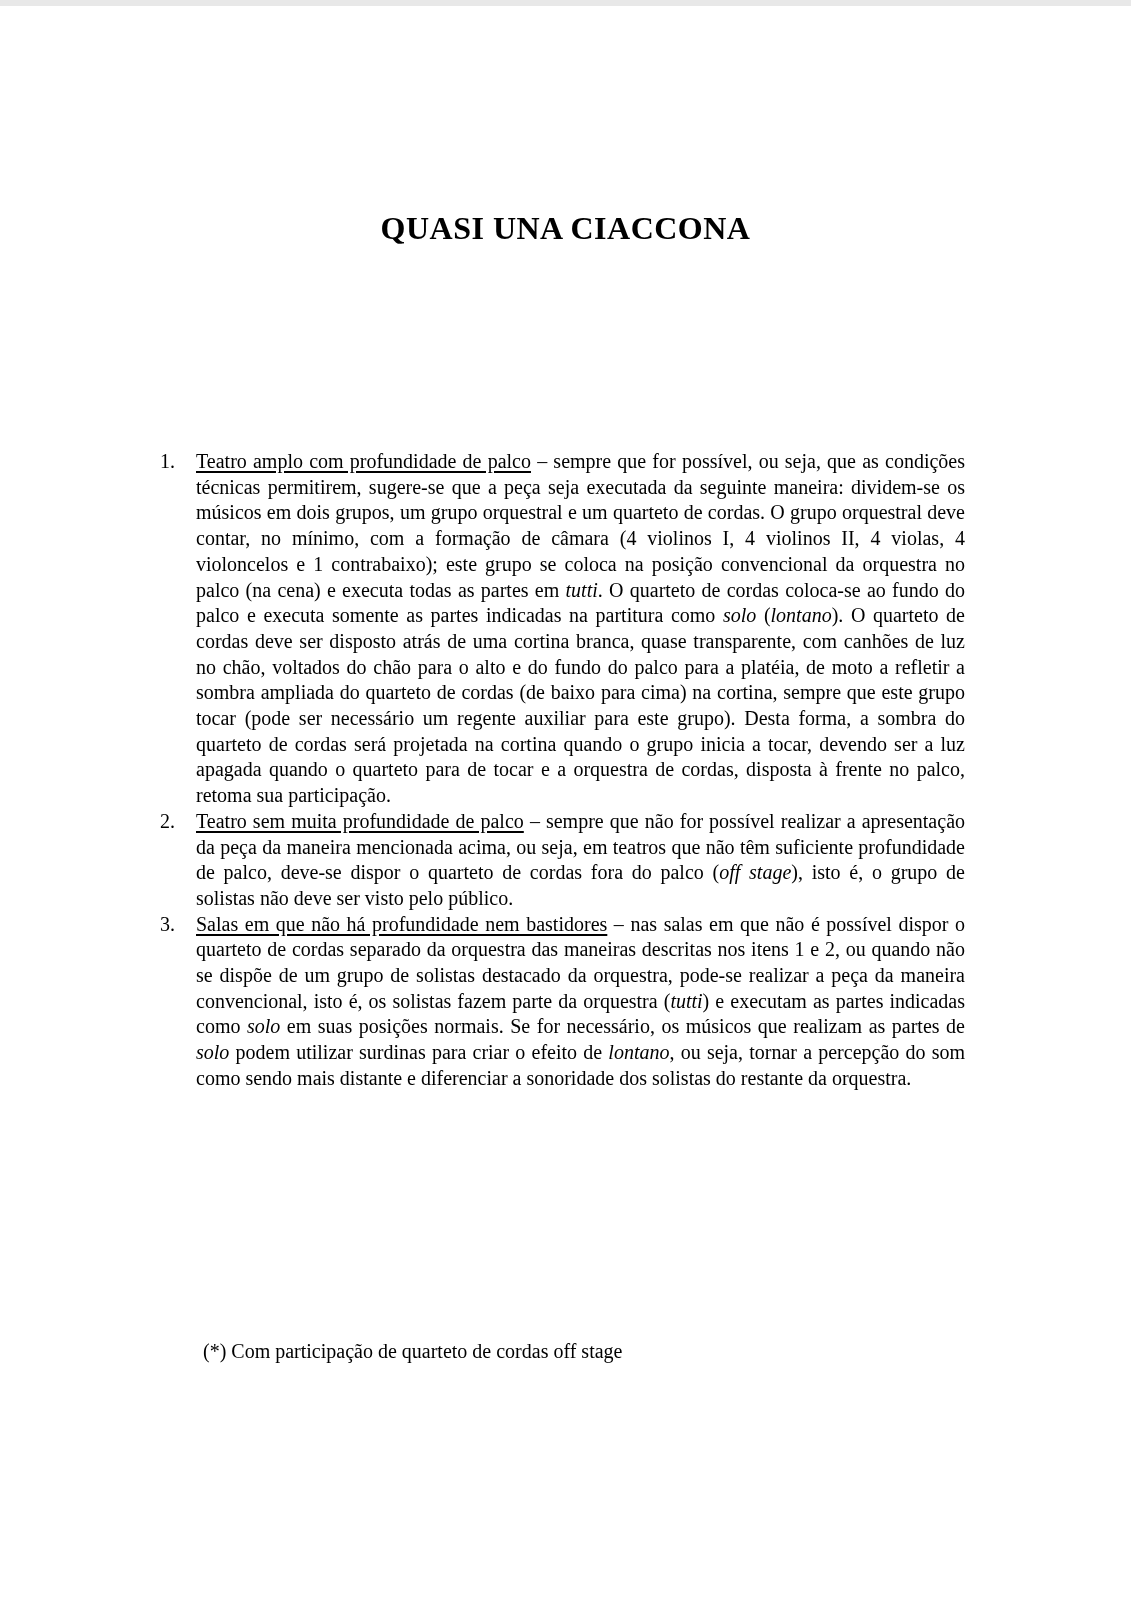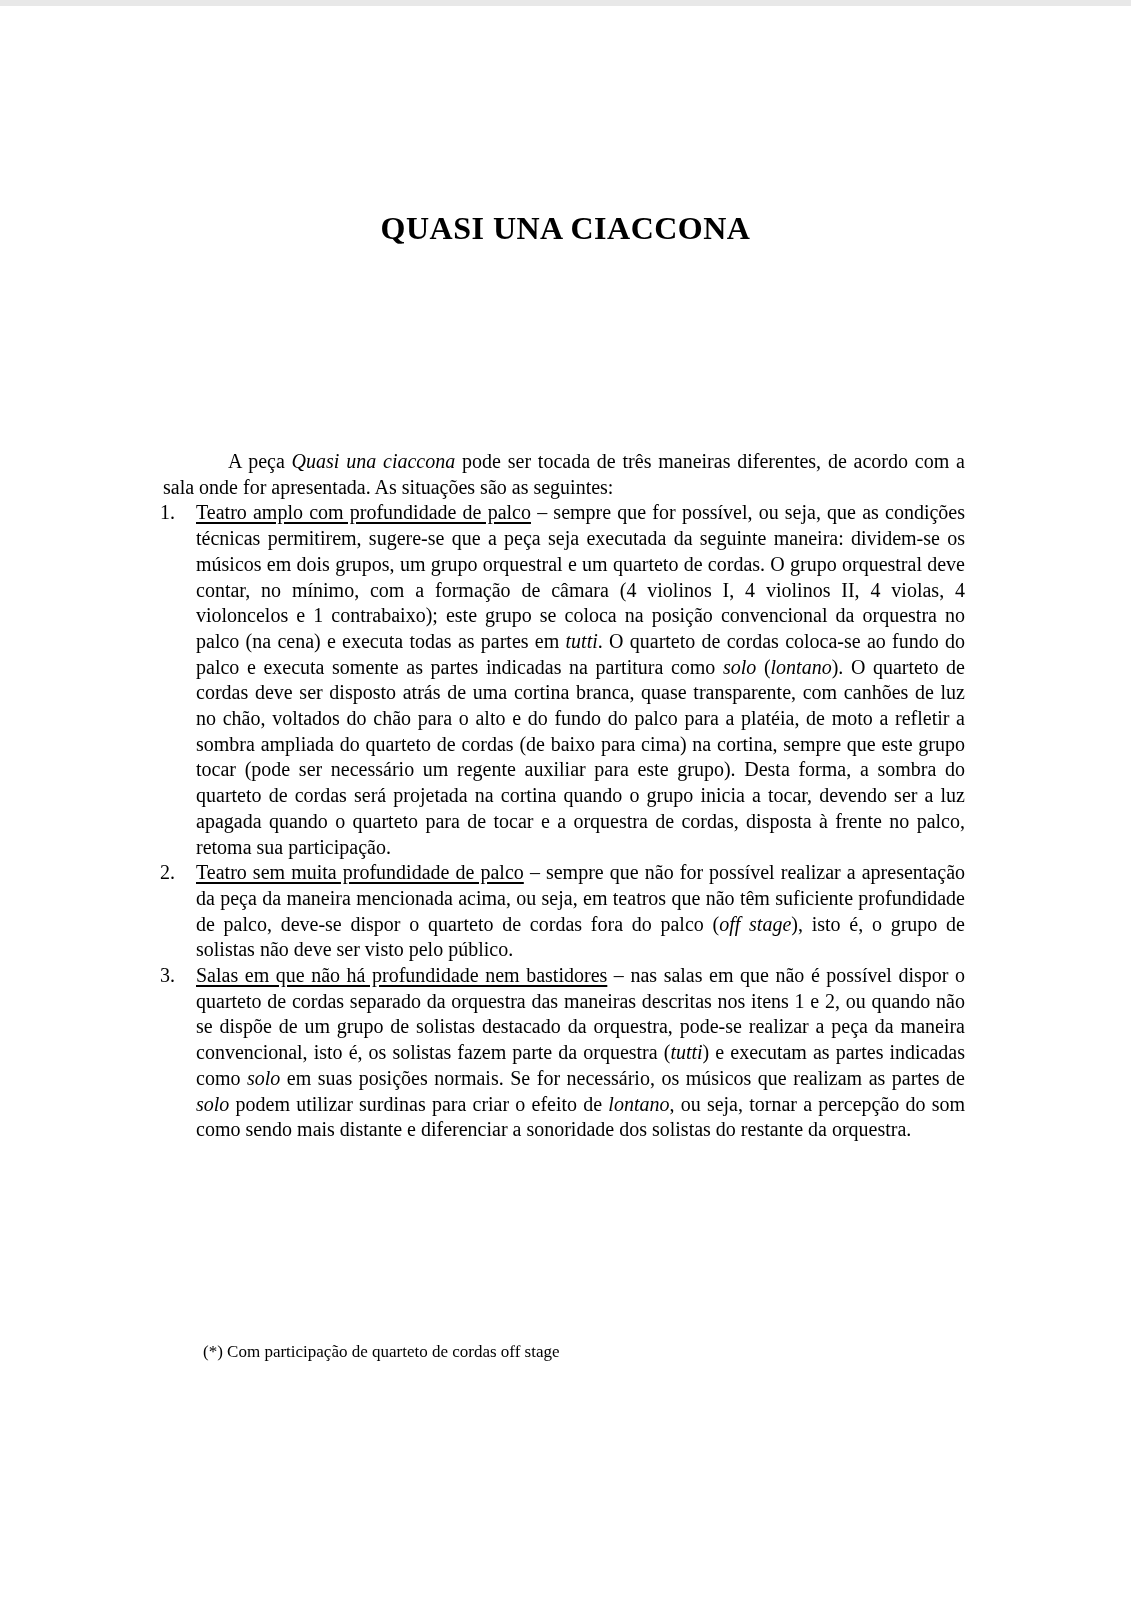--- a/index.html
+++ b/index.html
@@ -66,35 +66,34 @@
     left: -3px;
     top: 0;
   }
   .seg-n { font-style: normal; }
   .seg-i { font-style: italic; }
   .seg-u { text-decoration: underline; text-decoration-thickness: 1.5px; text-underline-offset: 3px; }
   .footnote {
     position: absolute;
     top: 1333px;
     left: 203px;
-    font-size: 17px;
+    font-size: 20px;
     line-height: 25.7px;
   }
 </style>
 </head>
 <body>
 
 <div class="page">
 
   <h1 class="doc-title">QUASI UNA CIACCONA</h1>
 
 
   <div class="body-text">
 
-    <p class="intro"><span class="seg-n">A peça </span><span class="seg-i">Quasi una ciaccona</span><span class="seg-n"> pode ser tocada de três maneiras diferentes, de acordo com a sala onde for apresentada. As situações são as seguintes:</span></p>
 
     <ol class="instructions-list">
       <li>
         <span class="item-number">1.</span>
         <span><span class="seg-u">Teatro amplo com profundidade de palco</span><span class="seg-n"> – sempre que for possível, ou seja, que as condições técnicas permitirem, sugere-se que a peça seja executada da seguinte maneira: dividem-se os músicos em dois grupos, um grupo orquestral e um quarteto de cordas. O grupo orquestral deve contar, no mínimo, com a formação de câmara (4 violinos I, 4 violinos II, 4 violas, 4 violoncelos e 1 contrabaixo); este grupo se coloca na posição convencional da orquestra no palco (na cena) e executa todas as partes em </span><span class="seg-i">tutti</span><span class="seg-n">. O quarteto de cordas coloca-se ao fundo do palco e executa somente as partes indicadas na partitura como </span><span class="seg-i">solo</span><span class="seg-n"> (</span><span class="seg-i">lontano</span><span class="seg-n">). O quarteto de cordas deve ser disposto atrás de uma cortina branca, quase transparente, com canhões de luz no chão, voltados do chão para o alto e do fundo do palco para a platéia, de moto a refletir a sombra ampliada do quarteto de cordas (de baixo para cima) na cortina, sempre que este grupo tocar (pode ser necessário um regente auxiliar para este grupo). Desta forma, a sombra do quarteto de cordas será projetada na cortina quando o grupo inicia a tocar, devendo ser a luz apagada quando o quarteto para de tocar e a orquestra de cordas, disposta à frente no palco, retoma sua participação.</span></span>
       </li>
       <li>
         <span class="item-number">2.</span>
         <span><span class="seg-u">Teatro sem muita profundidade de palco</span><span class="seg-n"> – sempre que não for possível realizar a apresentação da peça da maneira mencionada acima, ou seja, em teatros que não têm suficiente profundidade de palco, deve-se dispor o quarteto de cordas fora do palco (</span><span class="seg-i">off stage</span><span class="seg-n">), isto é, o grupo de solistas não deve ser visto pelo público.</span></span>
       </li>

